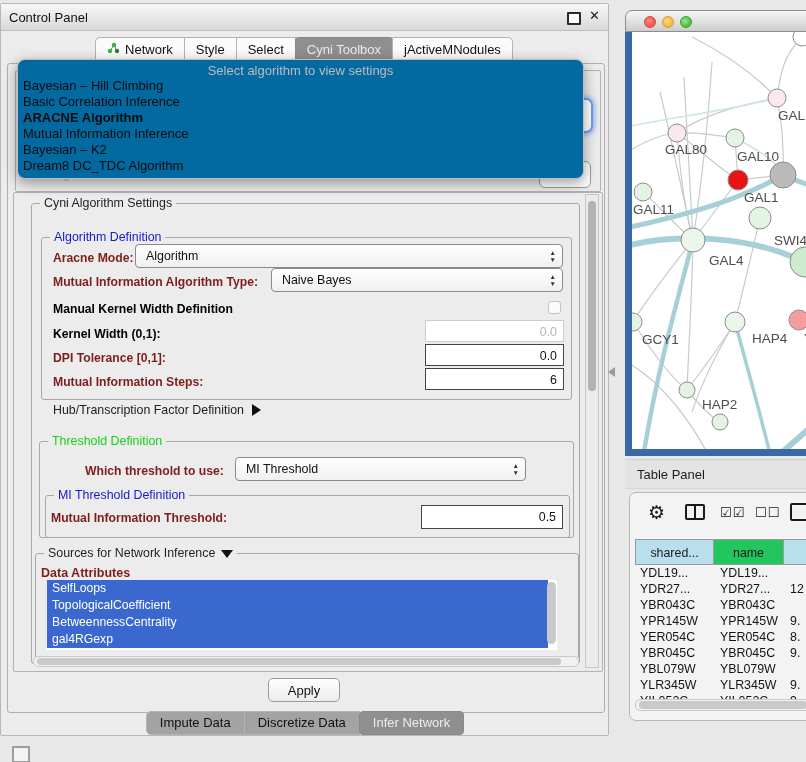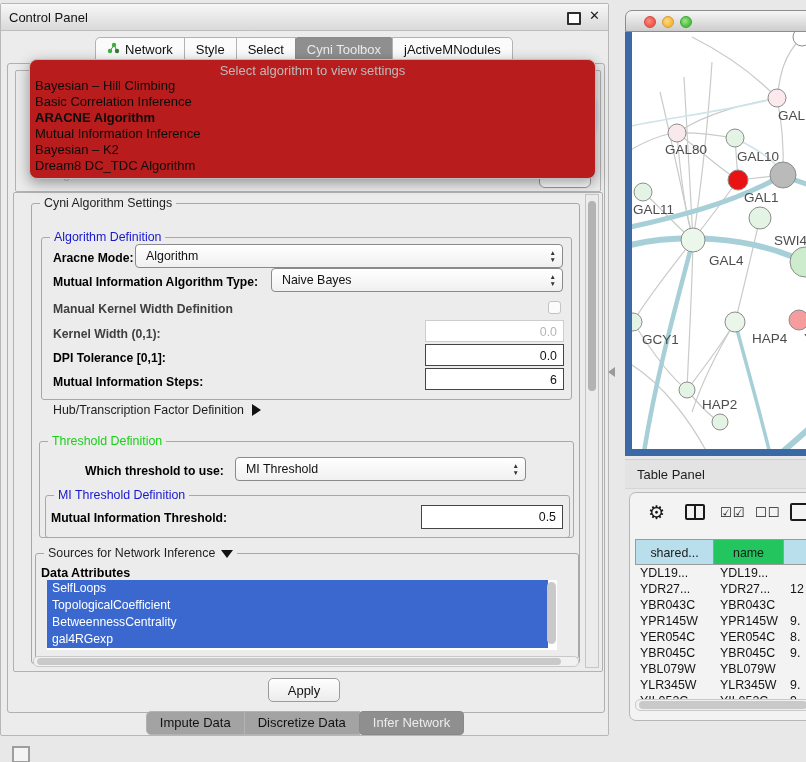--- a/index.html
+++ b/index.html
@@ -25,37 +25,37 @@
   .content-outer{left:6px;top:59px;width:596px;height:648px;border:1px solid #b0b0b0;border-radius:3px;background:#ececec;}
 
   
   .hidden-group{left:14px;top:66px;width:584px;height:120px;border:1px solid #b2b2b2;border-radius:2px;z-index:1;}
   .combo-frag{left:538px;top:94px;width:50px;height:31px;background:#fff;border:2px solid #6f9fe8;border-radius:7px;
               box-shadow:0 0 5px 2px rgba(100,150,240,.6);z-index:2;}
   .field-frag{left:538px;top:157px;width:50px;height:25px;background:#fff;border:1px solid #9a9a9a;border-radius:6px;z-index:2;}
   .ghost-text{left:62px;top:162px;font-size:13px;color:#bdbdbd;z-index:3;}
 
   
-  .popup{left:16px;top:55px;width:565px;height:118px;background:#b91c1c;border:1px solid #bcbcbc;border-radius:8px;
-         box-shadow:0 4px 14px rgba(0,0,0,.38);z-index:50;overflow:hidden;margin-left:12px;}
+  .popup{left:16px;top:55px;width:565px;height:118px;background:#0369a1;border:1px solid #bcbcbc;border-radius:8px;
+         box-shadow:0 4px 14px rgba(0,0,0,.38);z-index:50;overflow:hidden;}
   .popup .ph{text-align:center;padding-top:3px;font-size:13px;color:#bcbcbc;}
   .popup .pi{padding-left:5px;font-size:13px;line-height:16px;color:#0c0c0c;white-space:nowrap;}
   .popup .pi.bold{font-weight:bold;}
 
   
   .settings-pane{left:12px;top:188px;width:588px;height:478px;border:1px solid #b2b2b2;border-radius:2px;background:#ececec;}
   .vscroll{left:584px;top:190px;width:14px;height:474px;background:#ebebeb;border:1px solid #c6c6c6;box-sizing:border-box;}
   .vscroll .thumb{position:absolute;left:2px;top:6px;width:8px;height:190px;background:#b3b3b3;border-radius:5px;}
 
   .gbox{border:1px solid #a8a8a8;border-radius:3px;}
   .gtitle{position:absolute;top:-8px;left:8px;background:#ececec;padding:0 4px;font-size:12.4px;white-space:nowrap;}
   .t-dark{color:#1f1f1f;} .t-blue{color:#1717cf;} .t-green{color:#18d018;}
 
-  .lbl{font-size:12.2px;font-weight:bold;color:#000000;white-space:nowrap;}
-  .lbl.dis{color:#404040;}
+  .lbl{font-size:12.2px;font-weight:bold;color:#7f1d1d;white-space:nowrap;}
+  .lbl.dis{color:#000000;}
 
   .combo{background:linear-gradient(#ffffff,#f0f0f0);border:1px solid #8a8a8a;border-radius:4px;height:24px;
          box-sizing:border-box;font-size:12.4px;color:#111;display:flex;align-items:center;padding:0 22px 0 10px;}
   .combo .steppers{position:absolute;right:6px;top:4px;font-size:6.5px;line-height:7px;color:#333;text-align:center;}
 
   .field{background:#fff;border:1px solid #454545;box-sizing:border-box;height:22px;font-size:12.4px;color:#111;
          text-align:right;padding:4px 6px 0 0;}
   .field.dis{border-color:#cdcdcd;color:#b5b5b5;}
   .checkbox{width:13px;height:13px;border:1px solid #c3c3c3;border-radius:3px;background:#fbfbfb;box-sizing:border-box;}
 

